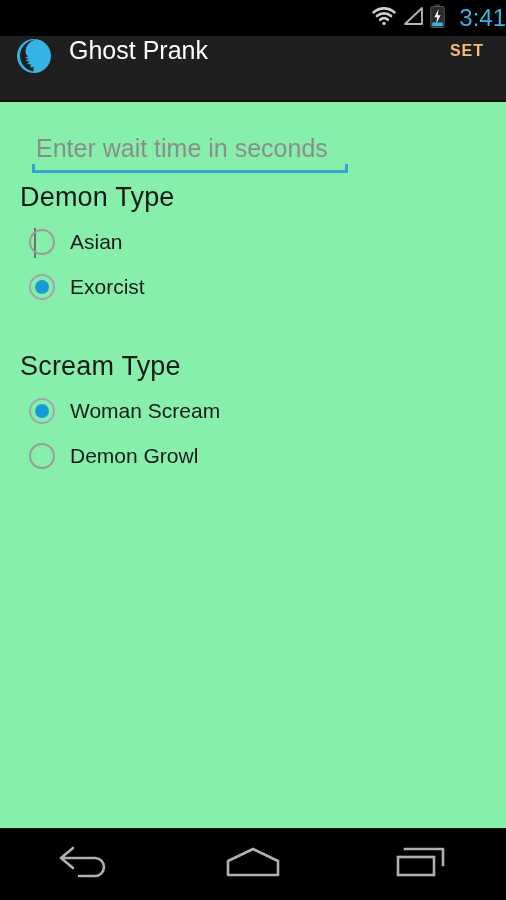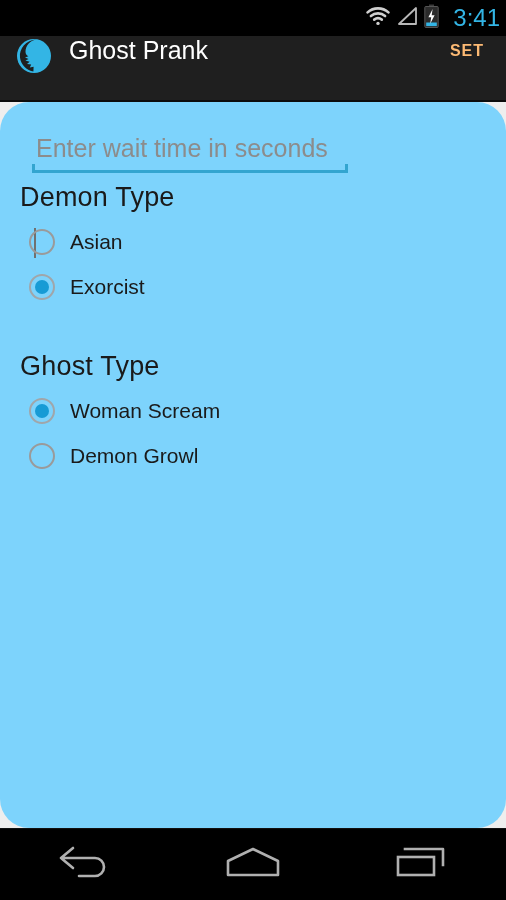--- a/index.html
+++ b/index.html
@@ -13,21 +13,21 @@
     position:relative;
     width:506px; height:900px;
     background:#eeeeee;
     display:flex; flex-direction:column;
   }
 
   
   .status-bar {
     height:36px; background:#000000;
     display:flex; align-items:center; justify-content:flex-end;
-    padding-right:6px; flex:0 0 36px;
+    padding-right:0; flex:0 0 36px;
   }
   .status-icons { display:flex; align-items:center; gap:6px; }
   .si { display:block; }
   .status-clock {
     color:#33b5e5; font-size:24px; letter-spacing:0px;
     margin-left:8px; line-height:36px;
     font-family:"Liberation Sans", sans-serif;
   }
 
   
@@ -42,22 +42,22 @@
     color:#ffffff; font-size:25px; margin-left:15px;
     flex:1 1 auto; white-space:nowrap;
   }
   .set-action {
     color:#fdba74; font-size:16px; font-weight:bold;
     letter-spacing:1px; padding:6px 4px; cursor:pointer;
   }
 
   
   .content {
-    flex:1 1 auto; background:#7dd3fc;
-    padding:22px 0 0 0; position:relative; overflow:hidden;border-radius:29px;
+    flex:1 1 auto; background:#86efac;
+    padding:22px 0 0 0; position:relative; overflow:hidden;
   }
 
   .field-wrap { padding:0 20px 0 32px; position:relative; }
   .edit-text {
     position:relative; height:44px;
     display:flex; align-items:flex-end;
   }
   .edit-input {
     width:316px; border:none; outline:none; background:transparent;
     font-family:"Liberation Sans", sans-serif;
@@ -212,21 +212,21 @@
       <div class="radio-row">
         <span class="radio-mark on">
           <span class="ring"></span>
             <span class="dot"></span>
         </span>
         <span class="radio-label">Exorcist</span>
       </div>
     </div>
 
     <div class="section second">
-      <div class="section-title">Ghost Type</div>
+      <div class="section-title">Scream Type</div>
 
       <div class="radio-row">
         <span class="radio-mark on">
           <span class="ring"></span>
             <span class="dot"></span>
         </span>
         <span class="radio-label">Woman Scream</span>
       </div>
 
       <div class="radio-row">

